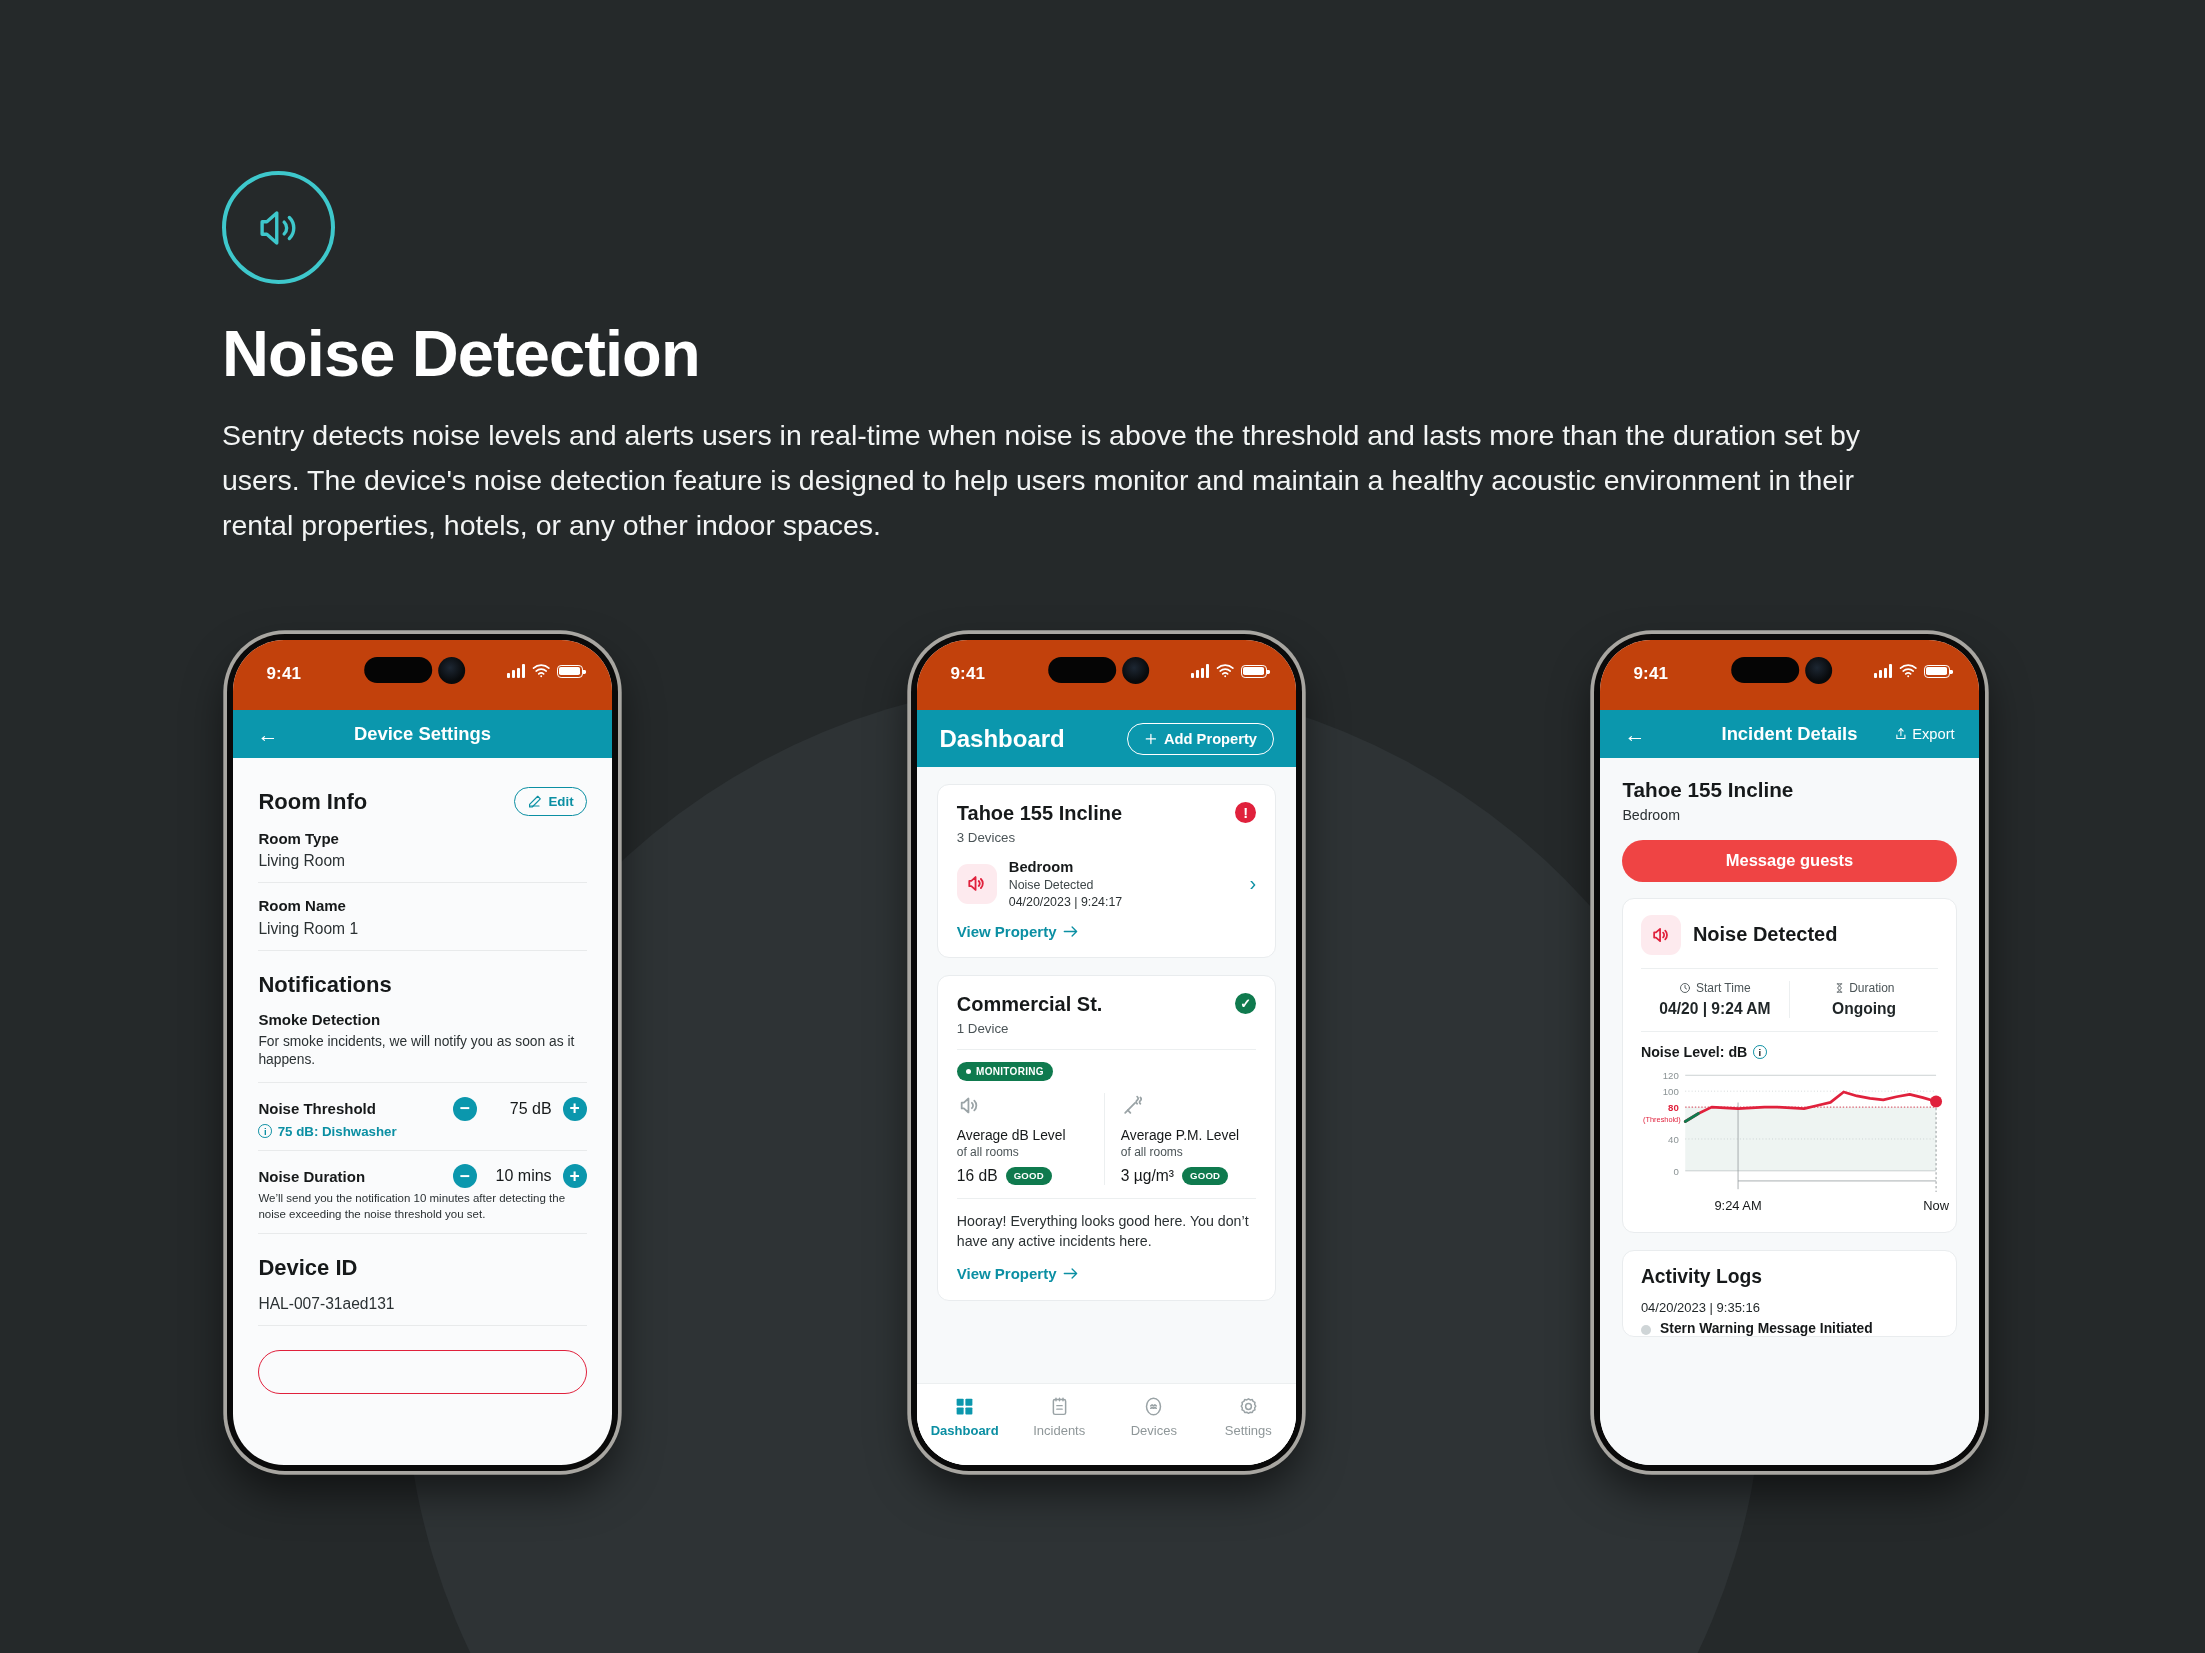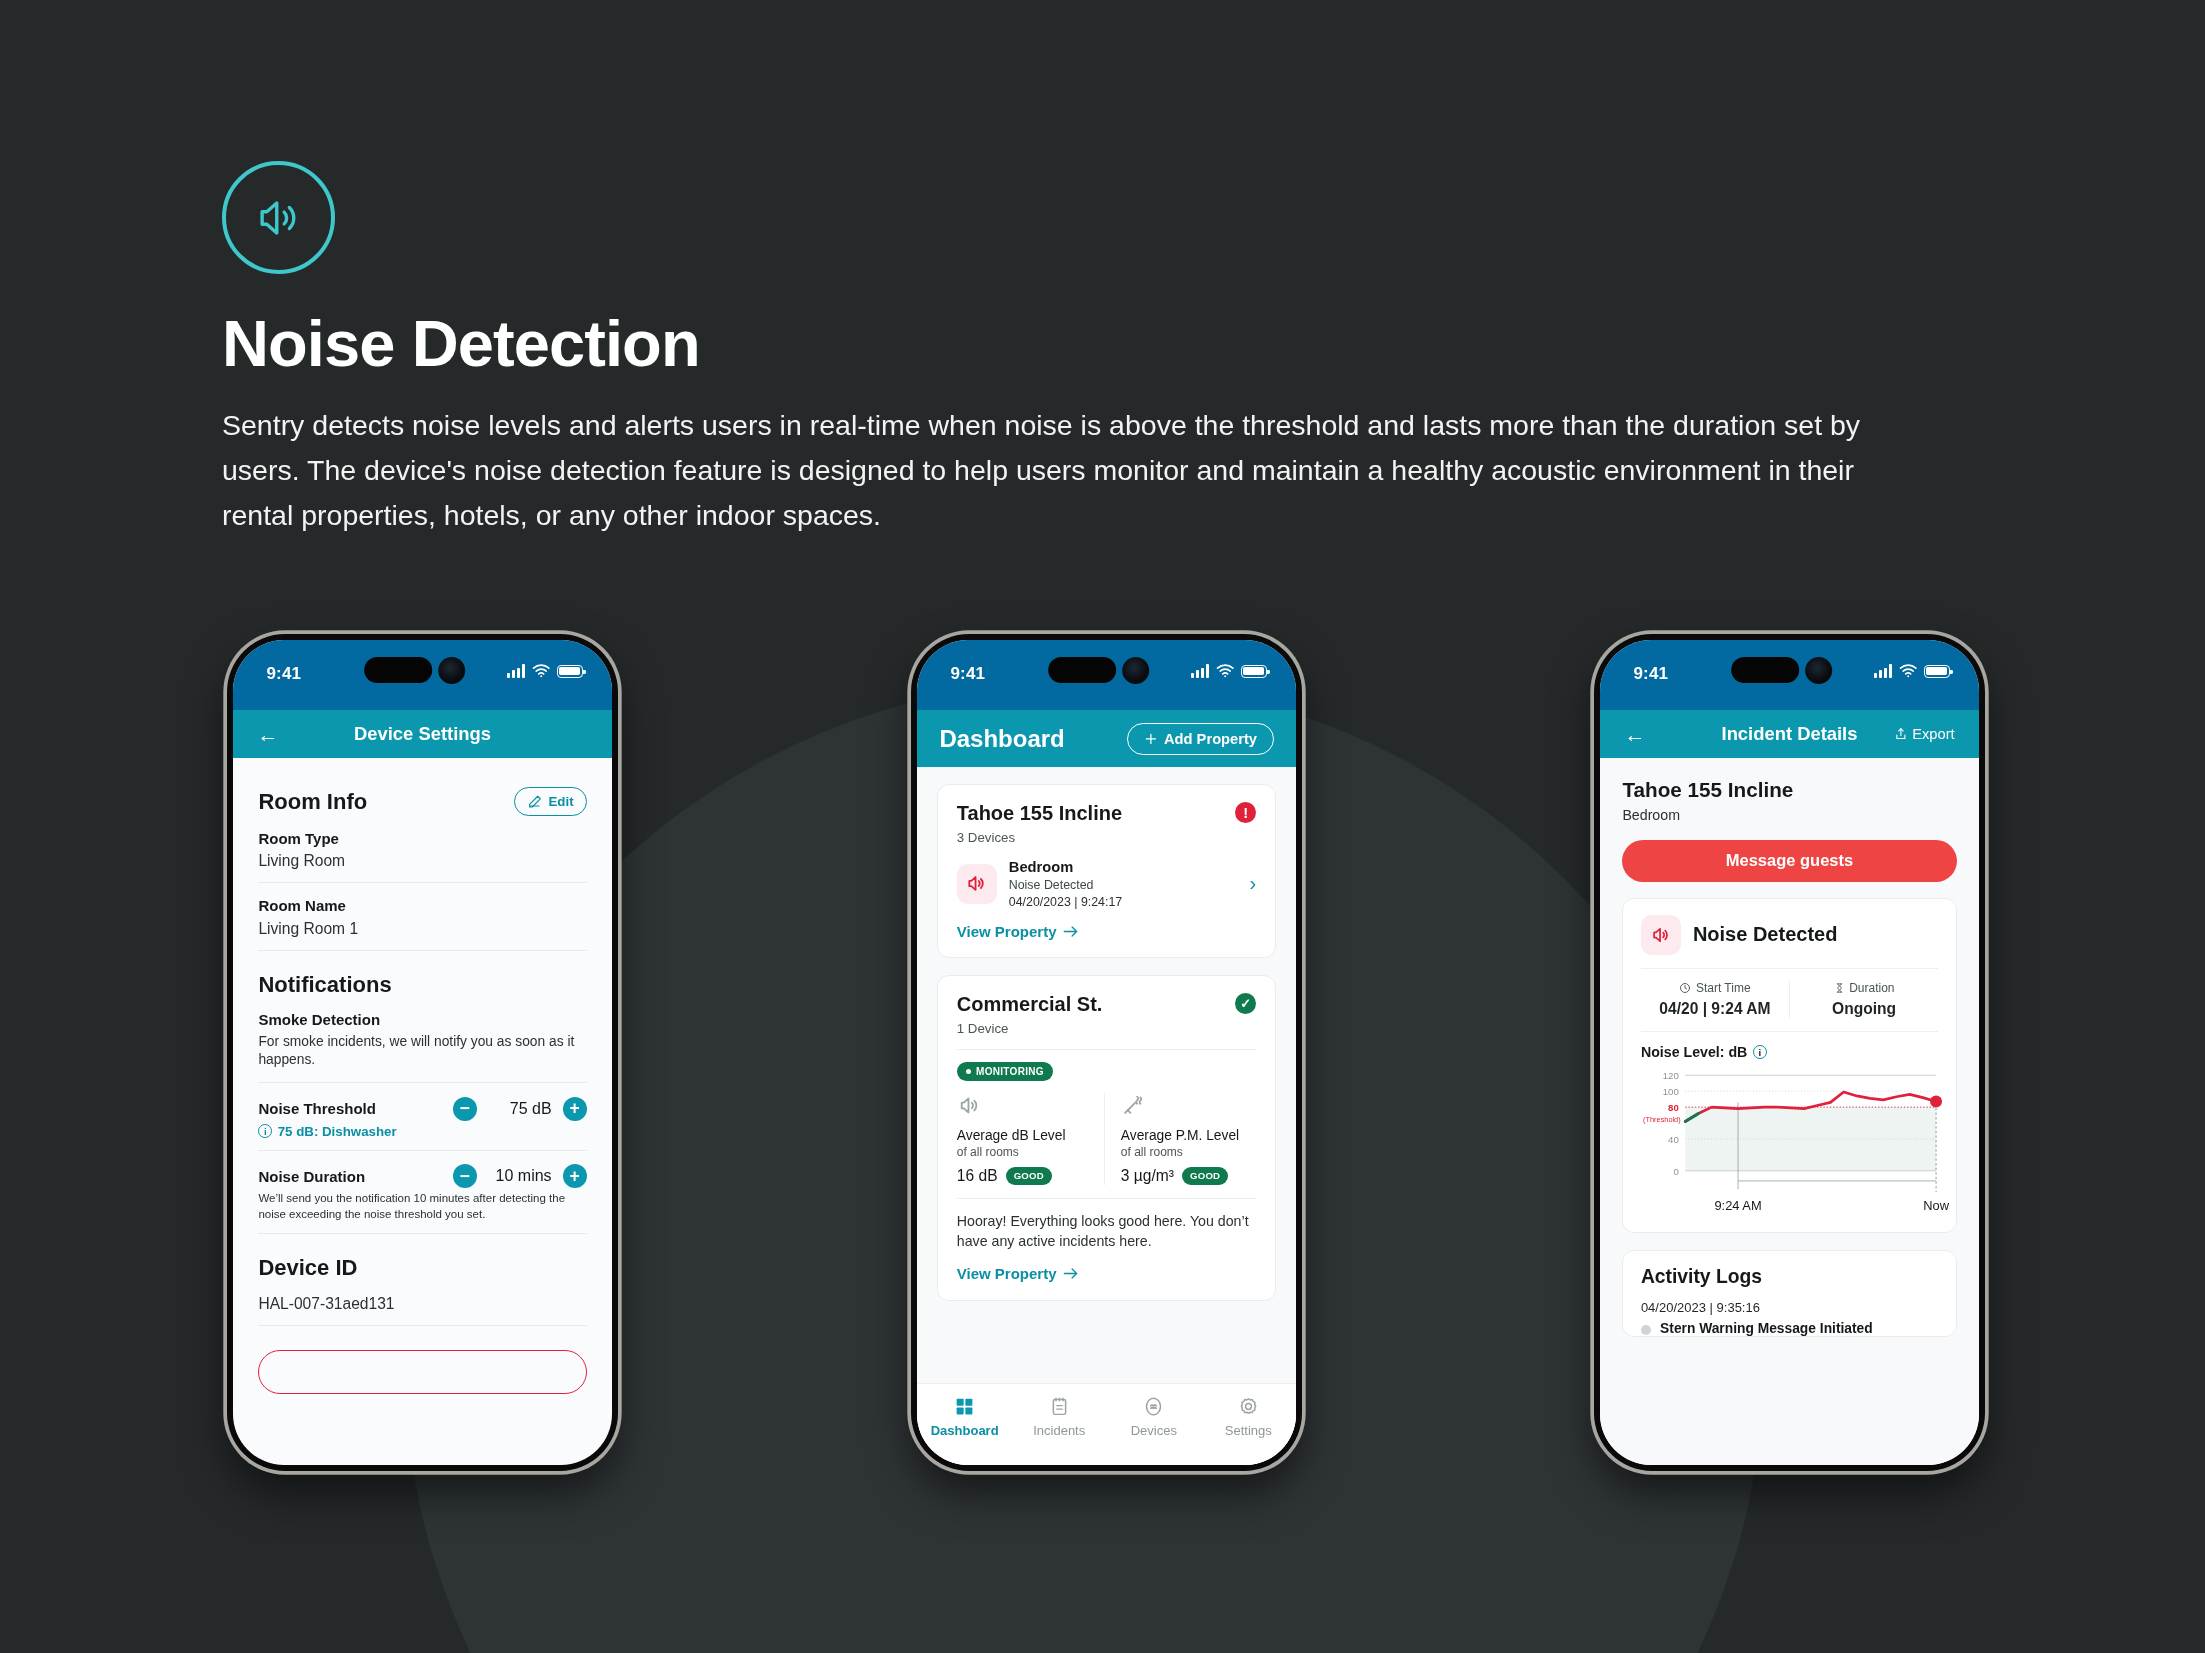--- a/index.html
+++ b/index.html
@@ -14,21 +14,21 @@
   
   #bg-circle {
     position: absolute;
     left: 404px; top: 680px;
     width: 1360px; height: 1360px;
     border-radius: 50%;
     background: #2e3335;
   }
 
   
-  #intro { position: absolute; left: 222px; top: 161px; width: 1709px; z-index: 5; }
+  #intro { position: absolute; left: 222px; top: 171px; width: 1709px; z-index: 5; }
   #badge-circle {
     width: 113px; height: 113px; border-radius: 50%;
     border: 4.1px solid #3ec8cc;
     display: flex; align-items: center; justify-content: center;
   }
   #page-title {
     margin-top: 36px;
     font-size: 65px; font-weight: 700; color: #ffffff;
     letter-spacing: -0.9px; line-height: 1.05;
   }
@@ -54,21 +54,21 @@
   .phone-screen {
     width: 100%; height: 100%;
     border-radius: 51px;
     background: #fafbfc;
     overflow: hidden;
     position: relative;
   }
 
   
   .statusbar {
-    height: 70px; background: #0369a1;
+    height: 70px; background: #c2410c;
     position: relative;
     display: flex; align-items: flex-start; text-align: center;
   }
   .sb-time {
     color: #fff; font-size: 17px; font-weight: 600;
     position: absolute; left: 33px; top: 24px; letter-spacing: 0.2px;
   }
   .dyn-island {
     position: absolute; left: 50%; top: 16.5px;
     transform: translateX(-58%);

